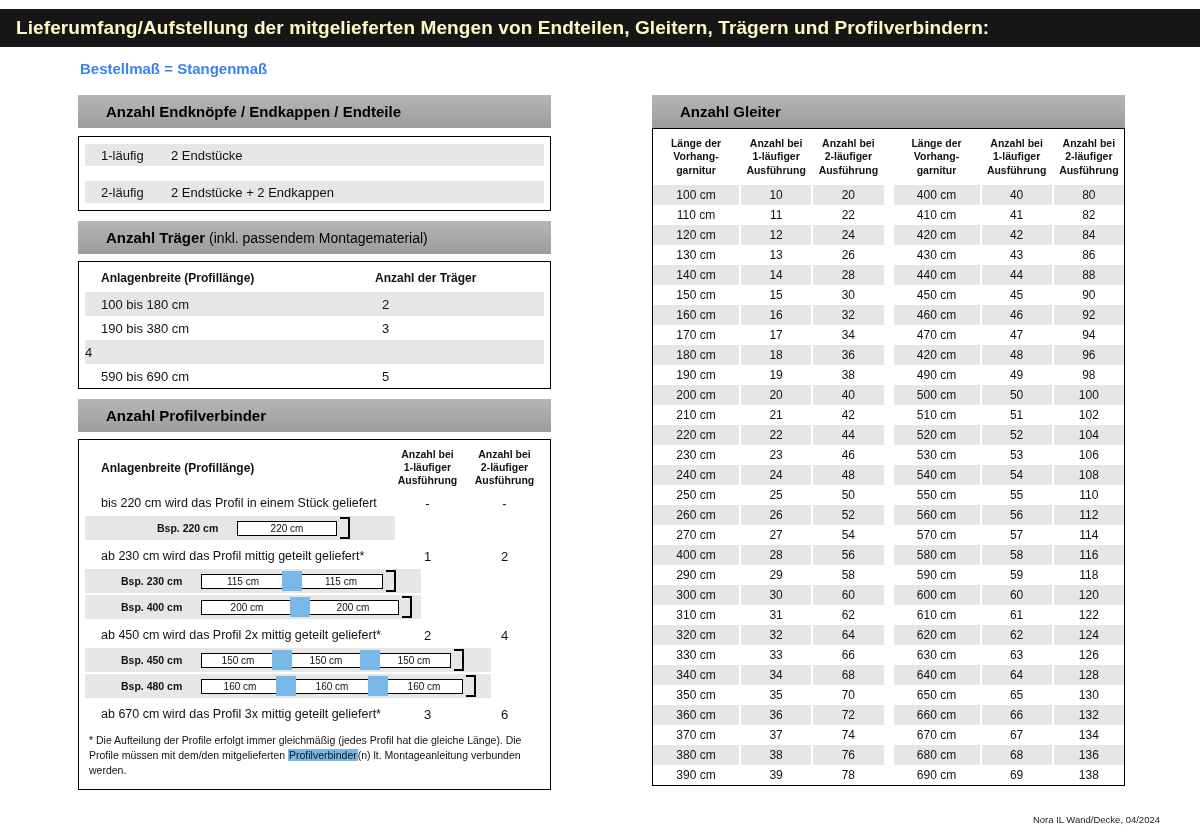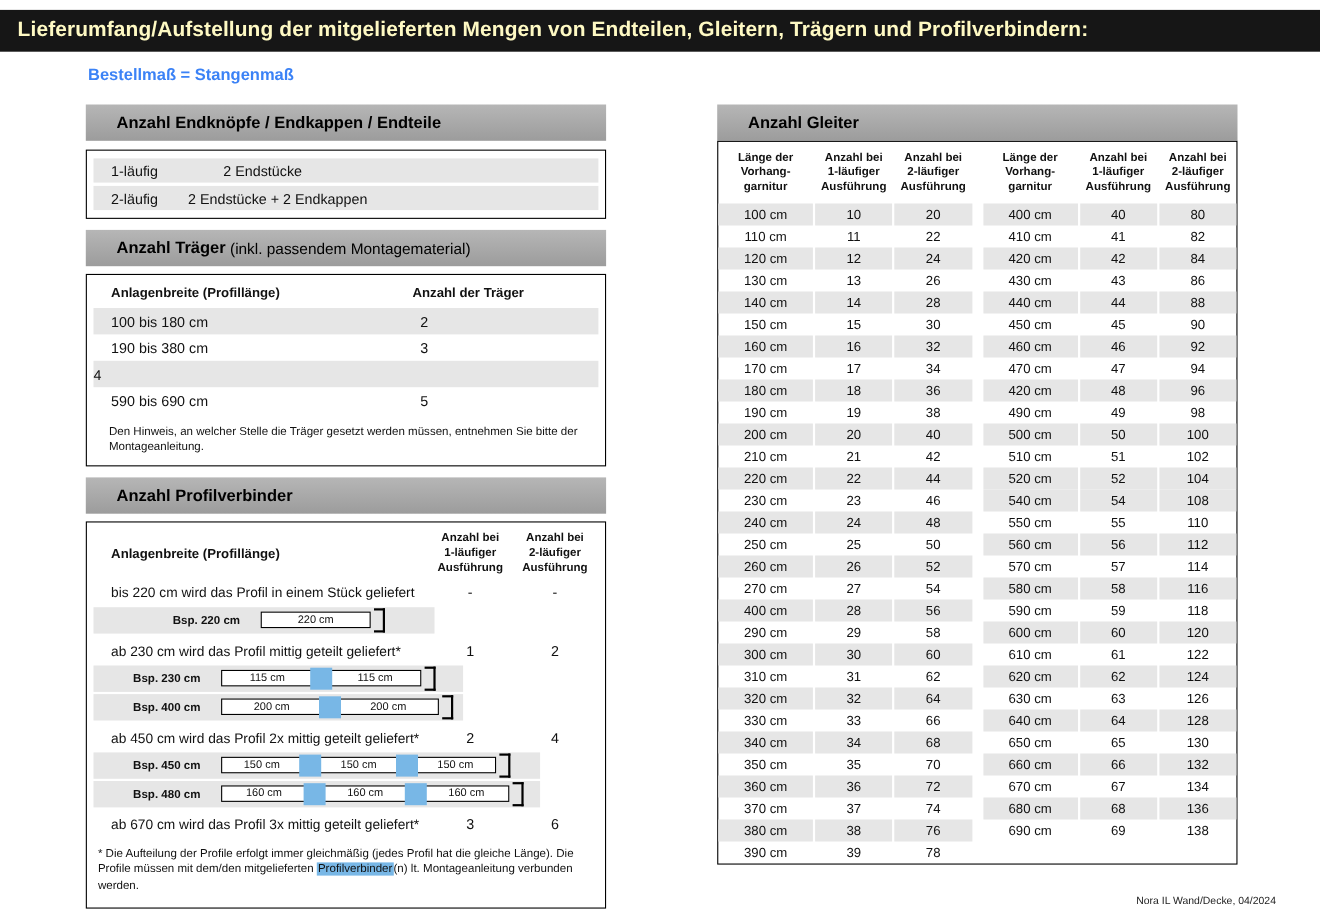--- a/index.html
+++ b/index.html
@@ -29,21 +29,21 @@
     display:flex; align-items:center; padding-left:28px;
     font-weight:bold; font-size:15px; color:#000;
   }
   .secbar .rest { font-weight:normal; font-size:14px; white-space:pre; }
   .box { border:1px solid #000; background:#fff; }
   .stripe { background:#e6e6e6; }
 
   
   .endteile { margin-top:8px; padding:7px 6px; }
   .et-row { background:#e6e6e6; height:22px; display:flex; align-items:center; font-size:13px; }
-  .et-row.first { margin-bottom:3px;gap:32px; }
+  .et-row.first { margin-bottom:15px; }
   .et-label { width:86px; padding-left:16px; }
 
   
   .secbar.mt { margin-top:10px; }
   .traeger { margin-top:7px; padding:0 0 0 0; }
   .tr-head { display:flex; padding:9px 0 7px 0; margin:0 6px; font-weight:bold; font-size:12px; }
   .tr-h1 { width:290px; padding-left:16px; }
   .tr-head .tr-h2 { }
   .tr-row { margin:0 6px; height:24px; display:flex; align-items:center; font-size:13px; }
   .tr-range { width:297px; padding-left:16px; }
@@ -129,21 +129,20 @@
 
       <div class="tr-row stripe">
         <span class="tr-count">4</span>
       </div>
 
       <div class="tr-row">
         <span class="tr-range">590 bis 690 cm</span>
         <span class="tr-count">5</span>
       </div>
 
-    <div class="tr-note">Den Hinweis, an welcher Stelle die Träger gesetzt werden müssen, entnehmen Sie bitte der Montageanleitung.</div>
   </div>
 
   <div class="secbar mt">
     <span>Anzahl Profilverbinder</span>
   </div>
   <div class="box profil">
     <div class="pf-head">
       <span class="pf-collabel">Anlagenbreite (Profillänge)</span>
       <span class="pf-colh">Anzahl bei
 1-läufiger
@@ -504,20 +503,25 @@
           <span class="gl-v">51</span>
           <span class="gl-v">102</span>
         </div>
 
         <div class="gl-row">
           <span class="gl-len stripe">520 cm</span>
           <span class="gl-v stripe">52</span>
           <span class="gl-v stripe">104</span>
         </div>
 
+        <div class="gl-row">
+          <span class="gl-len">530 cm</span>
+          <span class="gl-v">53</span>
+          <span class="gl-v">106</span>
+        </div>
 
         <div class="gl-row">
           <span class="gl-len stripe">540 cm</span>
           <span class="gl-v stripe">54</span>
           <span class="gl-v stripe">108</span>
         </div>
 
         <div class="gl-row">
           <span class="gl-len">550 cm</span>
           <span class="gl-v">55</span>

